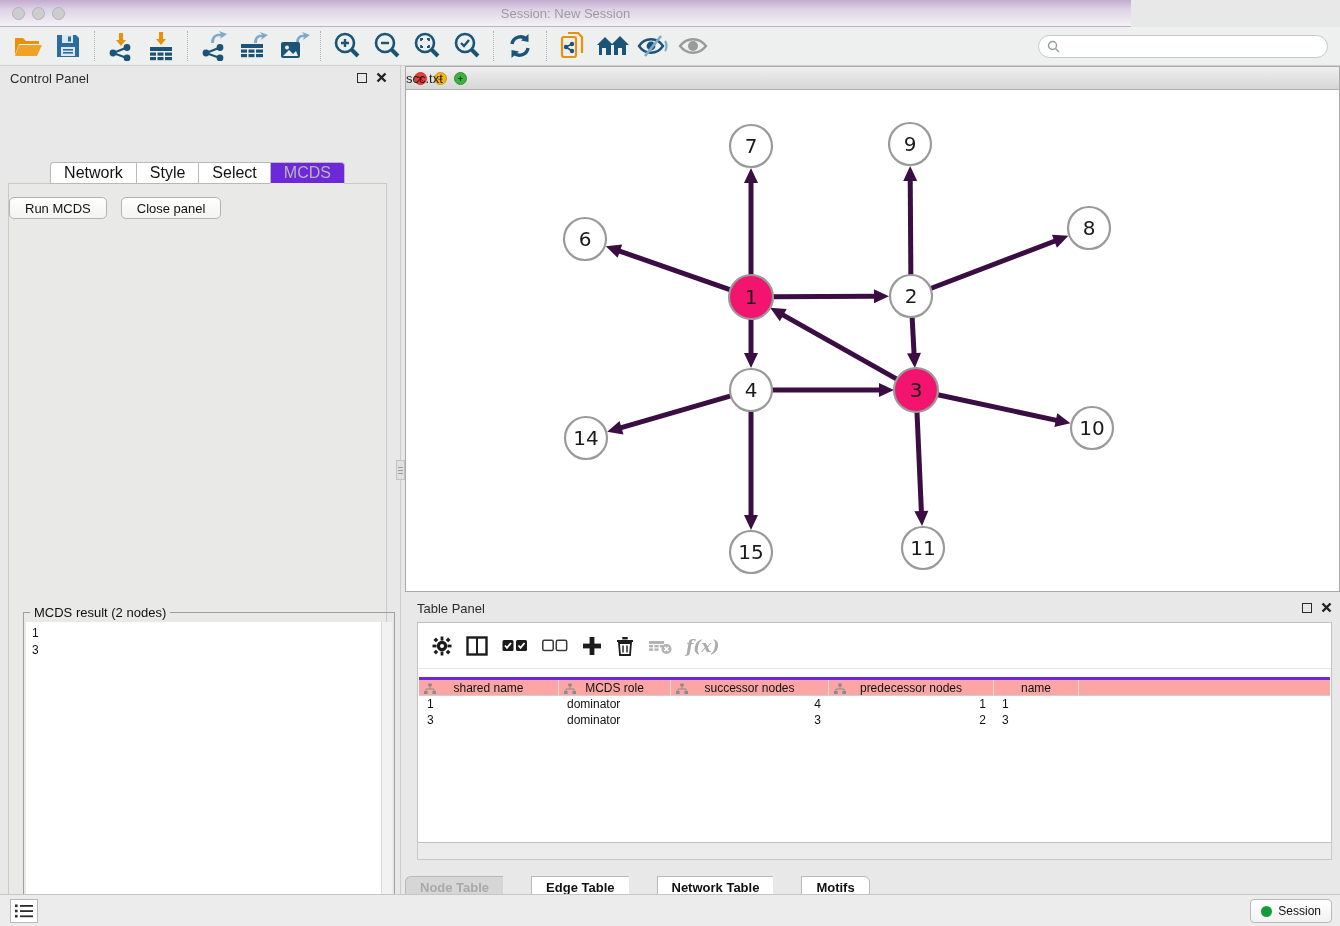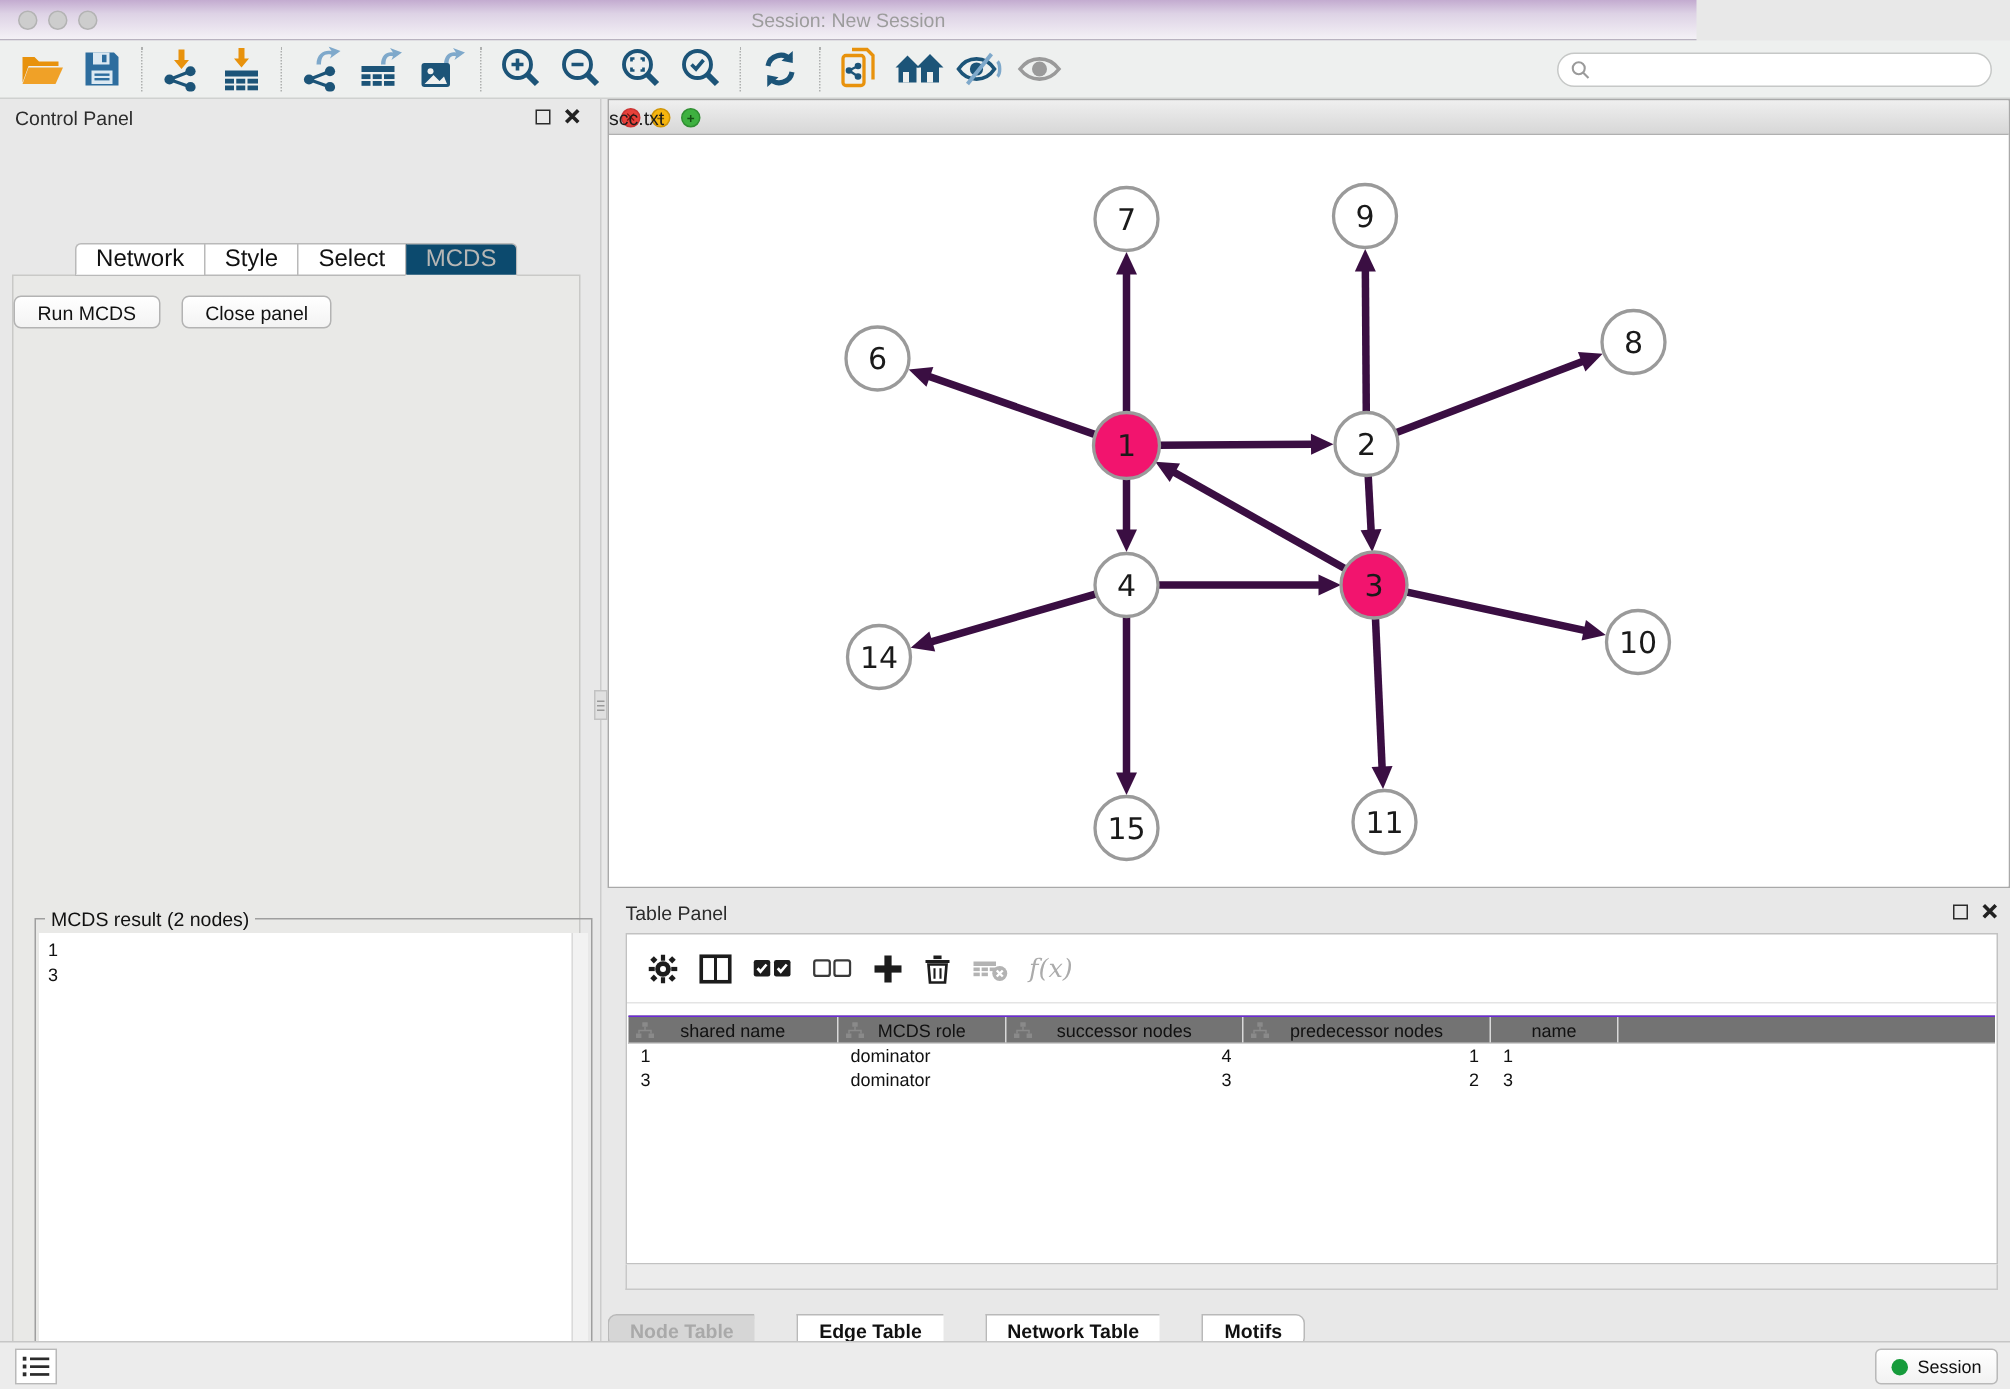--- a/index.html
+++ b/index.html
@@ -30,21 +30,21 @@
   .control-panel { position:absolute; left:0; top:66px; width:395px; height:828px; background:#e8e8e8; }
   .panel-head { position:relative; height:26px; }
   .panel-title { position:absolute; left:10px; top:5px; font-size:13px; color:#2b2b2b; }
   .panel-icons { position:absolute; right:8px; top:6px; display:flex; gap:9px; align-items:center; }
   .float-ic { width:10px; height:10px; border:1.5px solid #2b2b2b; background:transparent; }
   .cp-tabs { position:absolute; left:0; right:0; top:96px; display:flex; justify-content:center; z-index:3; }
   .cp-tab { height:22px; padding:0 13px; background:#ffffff; border:1px solid #b9b9b9; border-right:none;
     font-size:16px; color:#111; display:flex; align-items:center; }
   .cp-tab:first-child { border-radius:4px 0 0 0; }
   .cp-tab:last-child { border-right:1px solid #b9b9b9; border-radius:0 4px 0 0; }
-  .cp-tab.active { background:#0c4a6e; color:#b7b7b5; border-bottom-color:#e9e9e7; }
+  .cp-tab.active { background:#6d28d9; color:#b7b7b5; border-bottom-color:#e9e9e7; }
   .cp-body { position:absolute; left:8px; top:117px; width:379px; height:760px;
     background:#e9e9e7; border:1px solid #c9c9c7; }
   .opt-label { margin-top:19px; text-align:center; font-size:13px; color:#111; }
   .criterion { position:relative; margin:9px auto 0; width:310px; height:22px; background:#ffffff;
     border:1px solid #b7b7b7; border-radius:4px; font-size:13px; color:#111;
     display:flex; align-items:center; padding-left:10px; }
   .crit-chev { position:absolute; right:6px; top:3px; }
   .btn-row { margin-top:13px; display:flex; justify-content:flex-start; gap:14px; }
   .push-btn { height:22px; padding:0 15px; background:linear-gradient(#ffffff,#f3f3f3);
     border:1px solid #b3b3b3; border-radius:5px; font-size:13px; color:#111;
@@ -78,25 +78,25 @@
   .dot-min   { left:28px; background:#f6b50f; border:1px solid #cf9405; color:#7d5a03; }
   .dot-max   { left:48px; background:#3eb140; border:1px solid #2f8f31; color:#145215; }
   .net-canvas { position:absolute; left:0; top:23px; width:933px; height:501px; background:#ffffff; }
 
   
   .table-panel { position:absolute; left:405px; top:596px; width:935px; height:298px; }
   .tp-head { position:relative; height:26px; }
   .tp-body { position:absolute; left:12px; top:26px; width:915px; height:221px;
     background:#ffffff; border:1px solid #c2c2c2; }
   .tp-toolbar { height:46px; display:flex; align-items:center; gap:14px; padding-left:14px;
-    border-bottom:1px solid #e4e4e4; }
+    border-bottom:1px solid #e4e4e4;font-weight:bold; }
   .tp-scroll { position:absolute; left:12px; top:247px; width:915px; height:17px;
     background:#ececec; border:1px solid #c8c8c8; border-top:none; }
   .tbl { position:absolute; left:1px; top:54px; right:1px; }
-  .tbl-header { display:flex; height:19px; background:#737373; border-top:1px solid #6d28d9; border-bottom:1px solid #cfcfcf; }
+  .tbl-header { display:flex; height:19px; background:#fca5a5; border-top:3px solid #6d28d9; border-bottom:1px solid #cfcfcf; }
   .th-cell { position:relative; height:100%; border-right:1px solid #d9d9d9; display:flex;
     align-items:center; justify-content:center; font-size:12px; color:#111; }
   .th-cell .hier { position:absolute; left:5px; top:3px; }
   .tbl-row { display:flex; height:16px; font-size:12px; color:#111; }
   .td-cell { height:100%; padding:0 8px; display:flex; align-items:center; }
   .td-cell.right { justify-content:flex-end; }
 
   .bt-tabs { position:absolute; left:0; right:0; top:280px; display:flex; justify-content:flex-start;gap:28px; }
   .bt-tab { height:22px; padding:0 14px; background:#ffffff; border:1px solid #b9b9b9; border-right:none;
     font-size:13px; color:#111; display:flex; align-items:center; font-weight:bold; }

